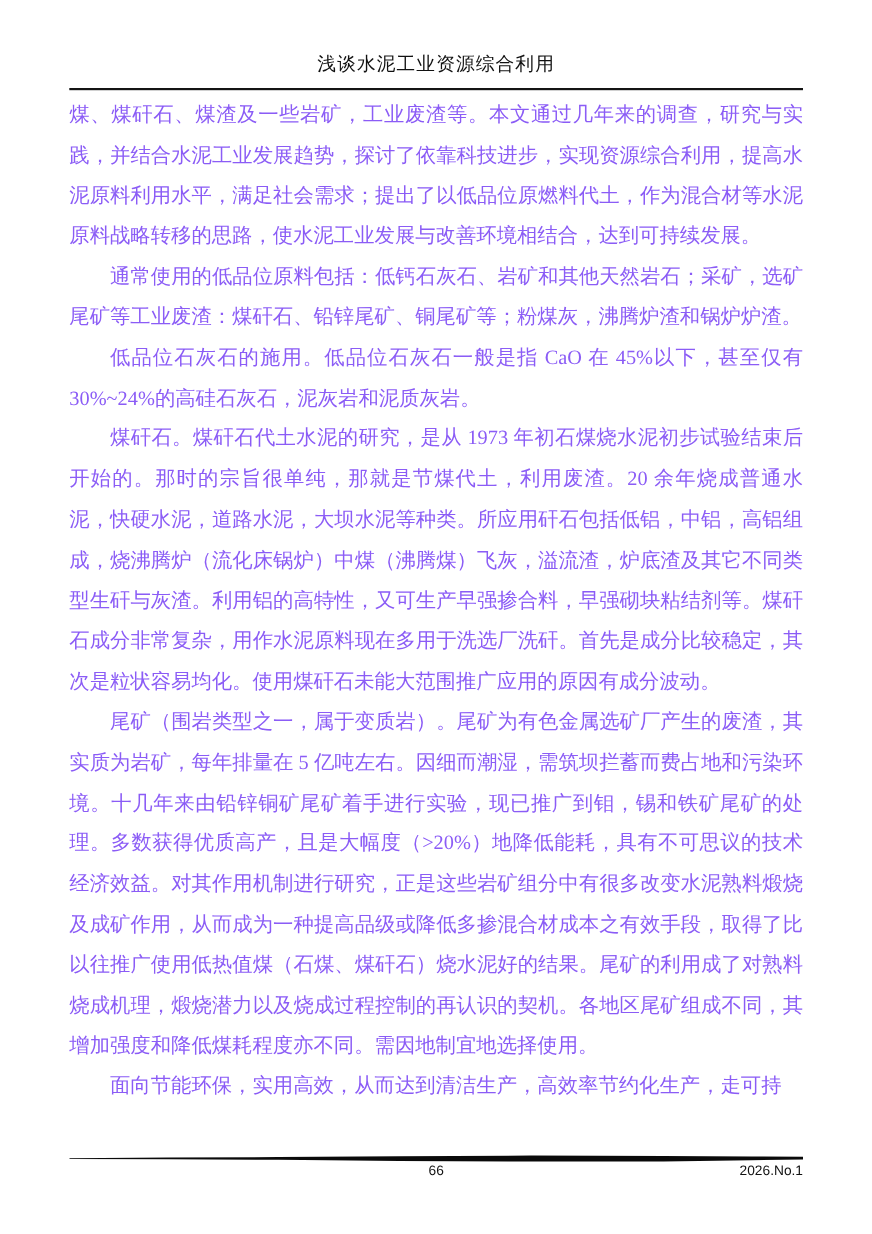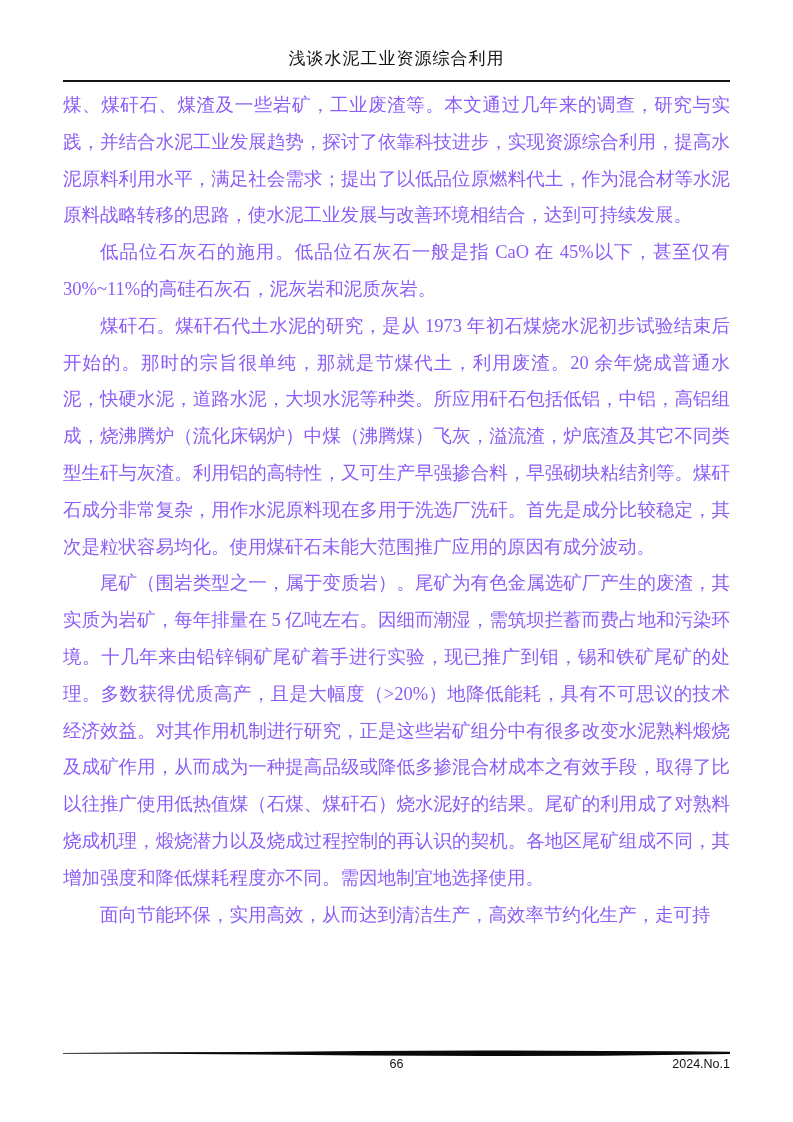--- a/index.html
+++ b/index.html
@@ -82,29 +82,30 @@
 <div class="page">
 
   <div class="page-header">
     <div class="page-title">浅谈水泥工业资源综合利用</div>
   </div>
 
   <div class="header-rule"></div>
 
   <div class="doc-body">
     <p class="no-indent">煤、煤矸石、煤渣及一些岩矿，工业废渣等。本文通过几年来的调查，研究与实践，并结合水泥工业发展趋势，探讨了依靠科技进步，实现资源综合利用，提高水泥原料利用水平，满足社会需求；提出了以低品位原燃料代土，作为混合材等水泥原料战略转移的思路，使水泥工业发展与改善环境相结合，达到可持续发展。</p>
-    <p>低品位石灰石的施用。低品位石灰石一般是指 CaO 在 45%以下，甚至仅有30%~11%的高硅石灰石，泥灰岩和泥质灰岩。</p>
+    <p>通常使用的低品位原料包括：低钙石灰石、岩矿和其他天然岩石；采矿，选矿尾矿等工业废渣：煤矸石、铅锌尾矿、铜尾矿等；粉煤灰，沸腾炉渣和锅炉炉渣。</p>
+    <p>低品位石灰石的施用。低品位石灰石一般是指 CaO 在 45%以下，甚至仅有30%~24%的高硅石灰石，泥灰岩和泥质灰岩。</p>
     <p>煤矸石。煤矸石代土水泥的研究，是从 1973 年初石煤烧水泥初步试验结束后开始的。那时的宗旨很单纯，那就是节煤代土，利用废渣。20 余年烧成普通水泥，快硬水泥，道路水泥，大坝水泥等种类。所应用矸石包括低铝，中铝，高铝组成，烧沸腾炉（流化床锅炉）中煤（沸腾煤）飞灰，溢流渣，炉底渣及其它不同类型生矸与灰渣。利用铝的高特性，又可生产早强掺合料，早强砌块粘结剂等。煤矸石成分非常复杂，用作水泥原料现在多用于洗选厂洗矸。首先是成分比较稳定，其次是粒状容易均化。使用煤矸石未能大范围推广应用的原因有成分波动。</p>
     <p>尾矿（围岩类型之一，属于变质岩）。尾矿为有色金属选矿厂产生的废渣，其实质为岩矿，每年排量在 5 亿吨左右。因细而潮湿，需筑坝拦蓄而费占地和污染环境。十几年来由铅锌铜矿尾矿着手进行实验，现已推广到钼，锡和铁矿尾矿的处理。多数获得优质高产，且是大幅度（&gt;20%）地降低能耗，具有不可思议的技术经济效益。对其作用机制进行研究，正是这些岩矿组分中有很多改变水泥熟料煅烧及成矿作用，从而成为一种提高品级或降低多掺混合材成本之有效手段，取得了比以往推广使用低热值煤（石煤、煤矸石）烧水泥好的结果。尾矿的利用成了对熟料烧成机理，煅烧潜力以及烧成过程控制的再认识的契机。各地区尾矿组成不同，其增加强度和降低煤耗程度亦不同。需因地制宜地选择使用。</p>
     <p>面向节能环保，实用高效，从而达到清洁生产，高效率节约化生产，走可持</p>
   </div>
 
   <svg class="footer-rule" viewBox="0 0 667 8" preserveAspectRatio="none" aria-hidden="true">
     <polygon fill="#0a0a0a" points="0,3.9 90,3.3 190,2.9 300,2.1 420,1.5 540,1.9 620,2.3 667,2.7
               667,5.0 620,5.8 540,6.8 420,7.0 300,6.4 190,5.4 90,4.8 0,4.7"></polygon>
   </svg>
 
   <div class="page-footer">
     <span class="page-number">66</span>
-    <span class="issue-label">2024.No.1</span>
+    <span class="issue-label">2026.No.1</span>
   </div>
 
 </div>
 
 </body></html>

